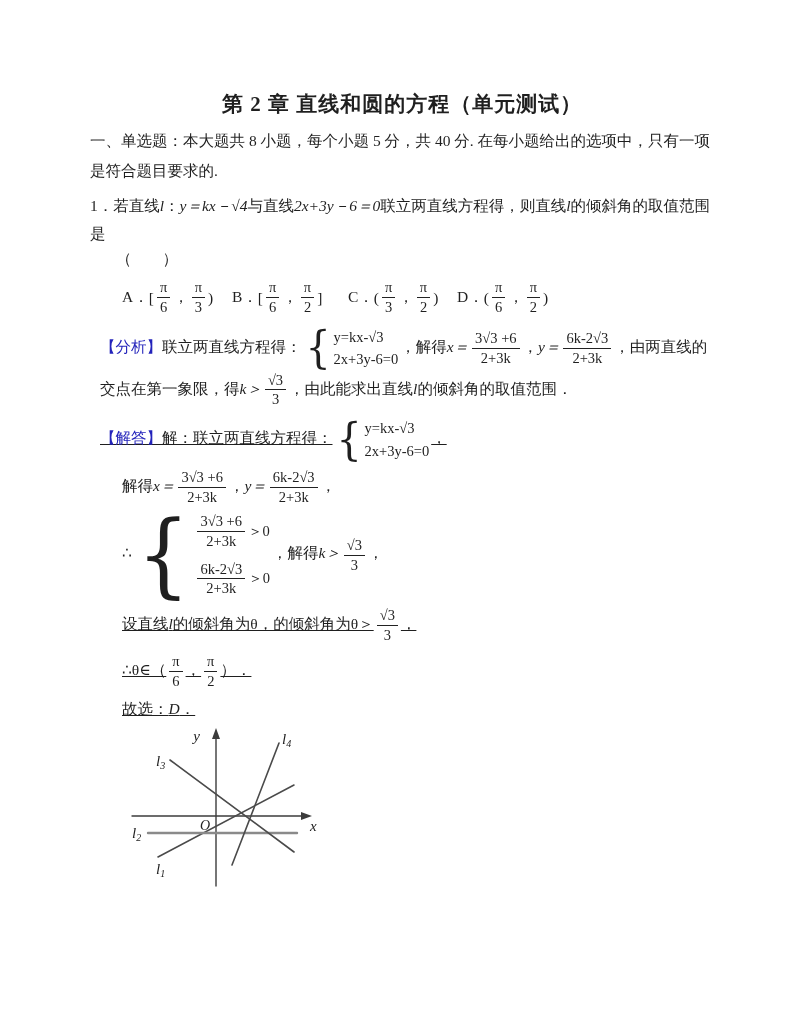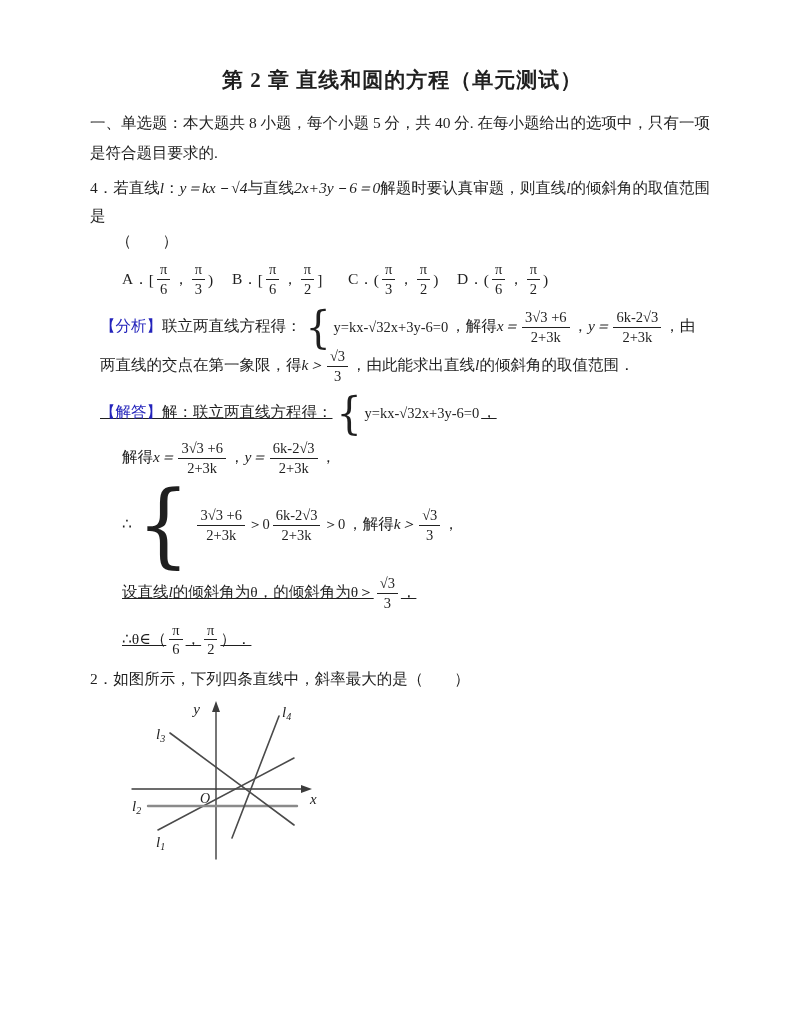--- a/index.html
+++ b/index.html
@@ -1,41 +1,41 @@
 <!DOCTYPE html>
 <html><head>
 <meta charset="utf-8">
 <style>
   html,body { margin:0; padding:0; }
   body {
     width:794px; height:1028px; background:#ffffff; overflow:hidden;
     color:#1f1f1f; font-family:"Liberation Serif","DejaVu Serif",serif;
   }
-  .page { padding:68px 80px 0 90px; width:624px; }
+  .page { padding:92px 80px 0 90px; width:624px; }
   .title { text-align:center; font-size:21px; font-weight:bold; letter-spacing:1px; line-height:1.2; }
   .exam-info { text-align:center; font-size:15px; margin-top:17px; }
-  .section { font-size:15.5px; line-height:1.95; margin-top:15px; }
+  .section { font-size:15.5px; line-height:1.95; margin-top:9px; }
   .stem { font-size:15.5px; line-height:1.8; margin-top:5px; }
   .paren-line { font-size:15.5px; margin:2px 0 0 26px; }
   .mi { font-family:"Liberation Serif","DejaVu Serif",serif; font-style:italic; }
   .blue { color:#2323bb; }
   
   .opts { display:flex; align-items:center; padding-left:32px; margin-top:8px; font-size:15.5px; }
   .opt { display:flex; align-items:center; }
   .opt:nth-child(1){ width:110px; } .opt:nth-child(2){ width:116px; } .opt:nth-child(3){ width:109px; }
   
   .frac { display:inline-block; vertical-align:middle; text-align:center; line-height:1.15;
           margin:1px 3px; font-size:14.5px; }
   .frac .num { display:block; border-bottom:1px solid #222; padding:0 3px 1px; }
   .frac .den { display:block; padding-top:1px; }
   
   .sys { display:inline-flex; align-items:center; vertical-align:middle; margin:0 2px; }
   .sys .brace { font-size:44px; line-height:0.9; font-weight:400; margin-right:2px;
                 font-family:"DejaVu Serif",serif; transform:scaleX(0.9); }
-  .sys .eqs { display:flex; flex-direction:row; text-align:left; font-size:14.5px; line-height:1.55; }
+  .sys .eqs { display:flex; flex-direction:column; text-align:left; font-size:14.5px; line-height:1.55; }
   .sys.big .brace { font-size:92px; }
   .sys.big .eqs { line-height:1.1; row-gap:9px; }
   .sys.big .eqrow { display:flex; align-items:center; }
   
   .para { font-size:15.5px; line-height:1.85; margin:9px 6px 0 10px; }
   .sol-line { font-size:15.5px; margin-left:32px; }
   .m-top6{margin-top:6px;} .m-top8{margin-top:8px;text-decoration:underline;}
   
   .figure { margin:6px 0 2px 30px; }
   .fig-lab { font-family:"Liberation Serif","DejaVu Serif",serif; font-style:italic; font-size:15px; fill:#222; }
@@ -45,21 +45,21 @@
 </style>
 </head>
 <body>
 
 <div class="page">
 
   <div class="title">第 2 章 直线和圆的方程（单元测试）</div>
   <div class="section">一、单选题：本大题共 8 小题，每个小题 5 分，共 40 分. 在每小题给出的选项中，只有一项是符合题目要求的.</div>
 
   <div class="stem">
-    <span>4．若直线</span><span class="mi">l</span><span>：</span><span class="mi">y＝kx－√4</span><span>与直线</span><span class="mi">2x+3y－6＝0</span><span>解题时要认真审题，则直线</span><span class="mi">l</span><span>的倾斜角的取值范围是</span>
+    <span>1．若直线</span><span class="mi">l</span><span>：</span><span class="mi">y＝kx－√4</span><span>与直线</span><span class="mi">2x+3y－6＝0</span><span>联立两直线方程得，则直线</span><span class="mi">l</span><span>的倾斜角的取值范围是</span>
   </div>
   <div class="paren-line">（　　）</div>
 
   <div class="opts">
     <div class="opt">
       <span>A．</span>
       <span>[</span>
       <span class="frac">
           <span class="num">π</span>
           <span class="den">6</span>
@@ -163,23 +163,25 @@
   </div>
 
   <div class="sol-line m-top8">
     <span>设直线</span><span class="mi">l</span><span>的倾斜角为θ，的倾斜角为θ＞</span><span class="frac"><span class="num">√3</span><span class="den">3</span></span><span>，</span>
   </div>
 
   <div class="sol-line m-top8">
     <span>∴θ∈（</span><span class="frac"><span class="num">π</span><span class="den">6</span></span><span>，</span><span class="frac"><span class="num">π</span><span class="den">2</span></span><span>）．</span>
   </div>
 
-
-
-  <div class="stem m-top6">2．如图所示，下列四条直线中，斜率最大的是（　　）</div>
+  <div class="sol-line m-top8">
+    <span>故选：</span><span class="mi">D</span><span>．</span>
+  </div>
+
+
 
   <div class="figure">
     <svg width="252" height="167" viewBox="0 0 252 167">
 
       <line x1="96" y1="9" x2="96" y2="160" stroke="#3c3c3c" stroke-width="1.4"></line>
       <polygon points="96,2 92,13 100,13" fill="#3c3c3c"></polygon>
       <line x1="12" y1="90" x2="186" y2="90" stroke="#3c3c3c" stroke-width="1.4"></line>
       <polygon points="192,90 181,86 181,94" fill="#3c3c3c"></polygon>
 
       <line x1="38" y1="131" x2="174" y2="59" stroke="#4a4a4a" stroke-width="1.6"></line>

